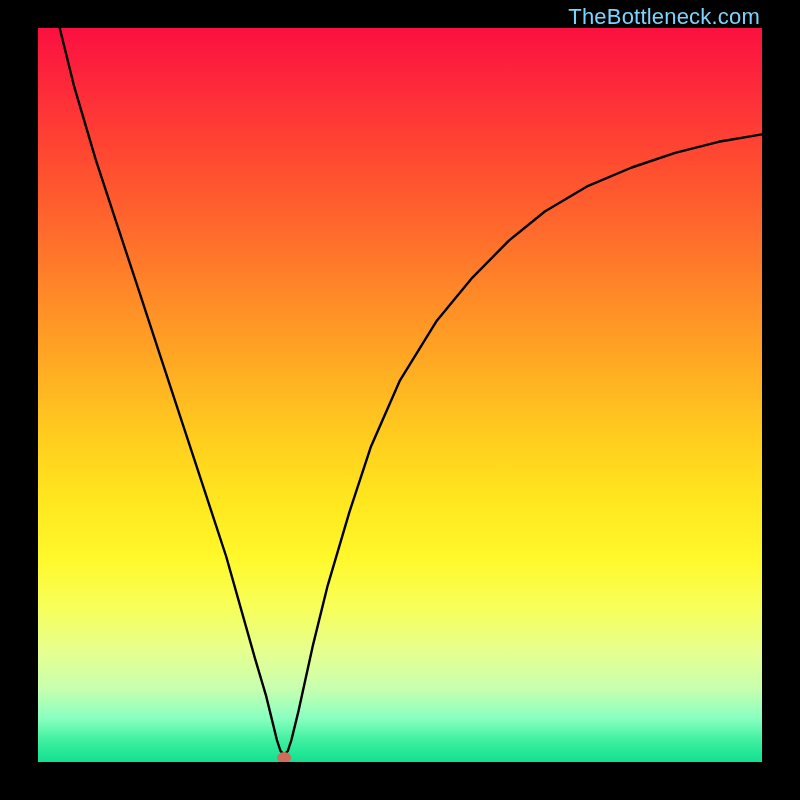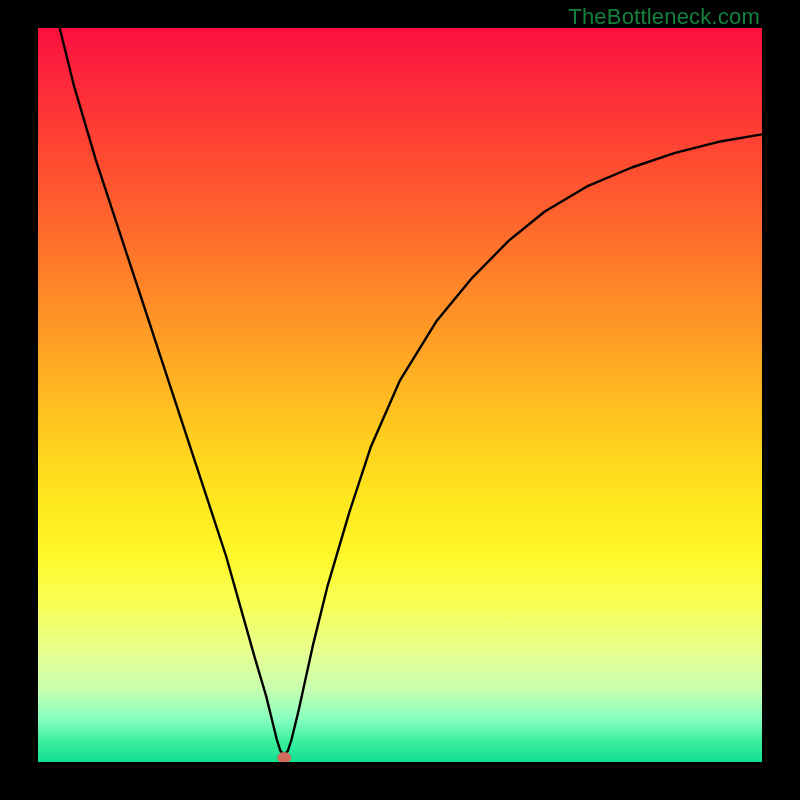--- a/index.html
+++ b/index.html
@@ -42,21 +42,21 @@
       #c8ffb0 90%,
       #8affc0 94%,
       #40f0a0 97%,
       #10e090 100%
     );
   }
   .watermark {
     position: absolute;
     top: 4px;
     right: 40px;
-    color: #15803d;
+    color: #7dd3fc;
     font-size: 22px;
     font-weight: 400;
     letter-spacing: 0.2px;
     user-select: none;
   }
   svg.curve {
     position: absolute;
     left: 0;
     top: 0;
     width: 724px;

